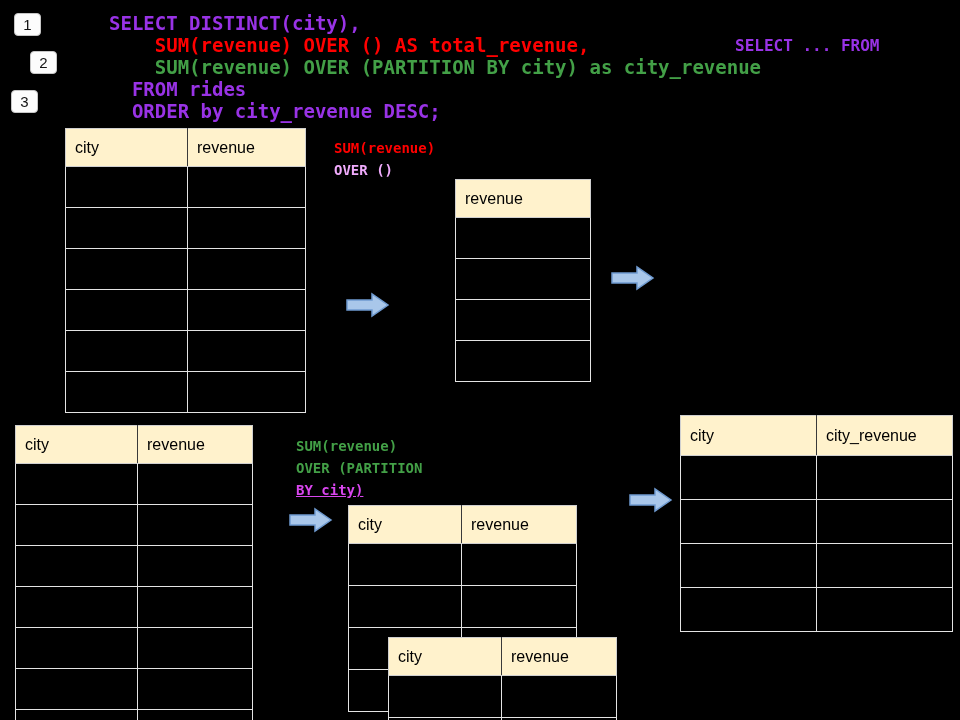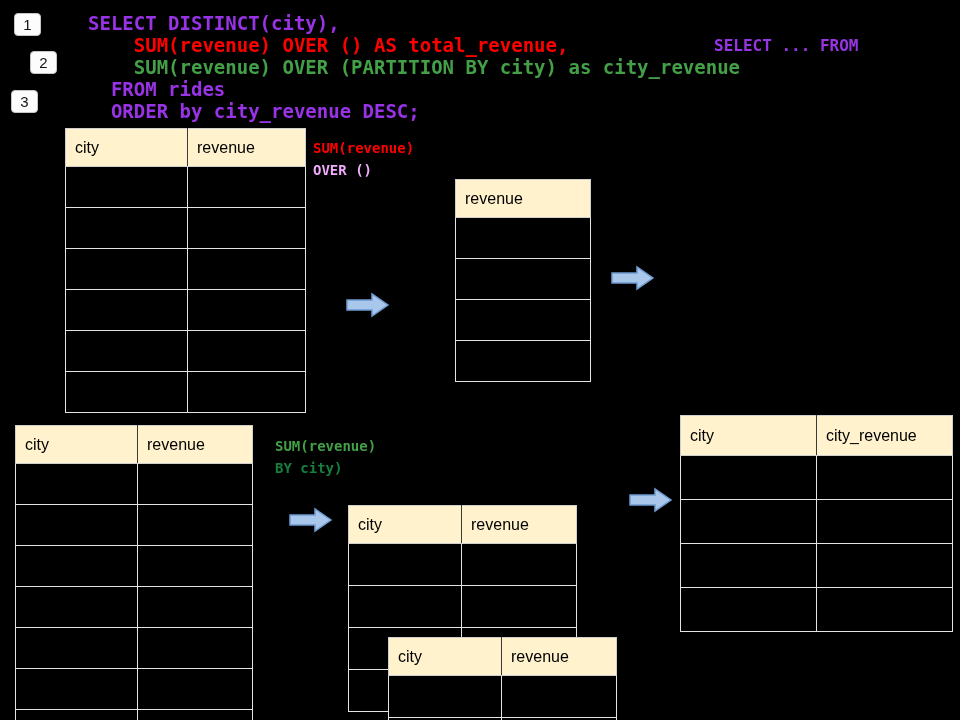--- a/index.html
+++ b/index.html
@@ -12,21 +12,21 @@
 
   
   .badge {
     position:absolute; width:27px; height:23px;
     background:#fcfcfc; border:1px solid #c6c6c6; border-radius:4px;
     color:#141414; font:400 15px/21px "Liberation Sans", sans-serif;
     text-align:center; box-shadow:0 1px 2px rgba(0,0,0,.45);
   }
 
   
-  .mono { font-family:"DejaVu Sans Mono", monospace; font-weight:bold; white-space:pre; }
+  .mono { font-family:"DejaVu Sans Mono", monospace; font-weight:bold; white-space:pre;margin-left:21px; }
   .code { font-size:19px; line-height:22px; }
   .note { font-size:16px; line-height:20px; }
   .lbl  { font-size:14px; line-height:22px; }
 
   
   .tblwrap table { border-collapse:collapse; table-layout:fixed; background:#c2410c; }
   .tblwrap th {
     background:#FFF2CC; color:#000;
     font:400 16px "Liberation Sans", sans-serif;
     text-align:left; padding:0 0 0 9px; border:1px solid #cfcfcf;
@@ -174,21 +174,21 @@
             <td></td>
           </tr>
           <tr>
             <td></td>
             <td></td>
           </tr>
         </tbody>
       </table>
     </div>
 
-  <div class="abs mono lbl" style="left:275px;top:435px"><div style="color: rgb(67, 160, 71);">SUM(revenue)</div><div style="color: #15803d;">BY city)</div></div>
+  <div class="abs mono lbl" style="left:275px;top:435px"><div style="color: rgb(67, 160, 71);">SUM(revenue)</div><div style="color: rgb(67, 160, 71);">OVER (PARTITION</div><div style="color: #d946ef; text-decoration: underline;">BY city)</div></div>
 
   <div class="abs" style="left:289px;top:507px">
     <svg width="44" height="26" viewBox="0 0 44 26">
       <polygon points="1,8 26,8 26,2 42,13 26,24 26,18 1,18" stroke-width="1.5" stroke="#6F9BD1" fill="#A9C7EA"></polygon>
     </svg>
   </div>
 
   <div class="abs tblwrap t-d two-col" style="left:348px;top:505px;z-index:1">
       <table>
         <thead>

